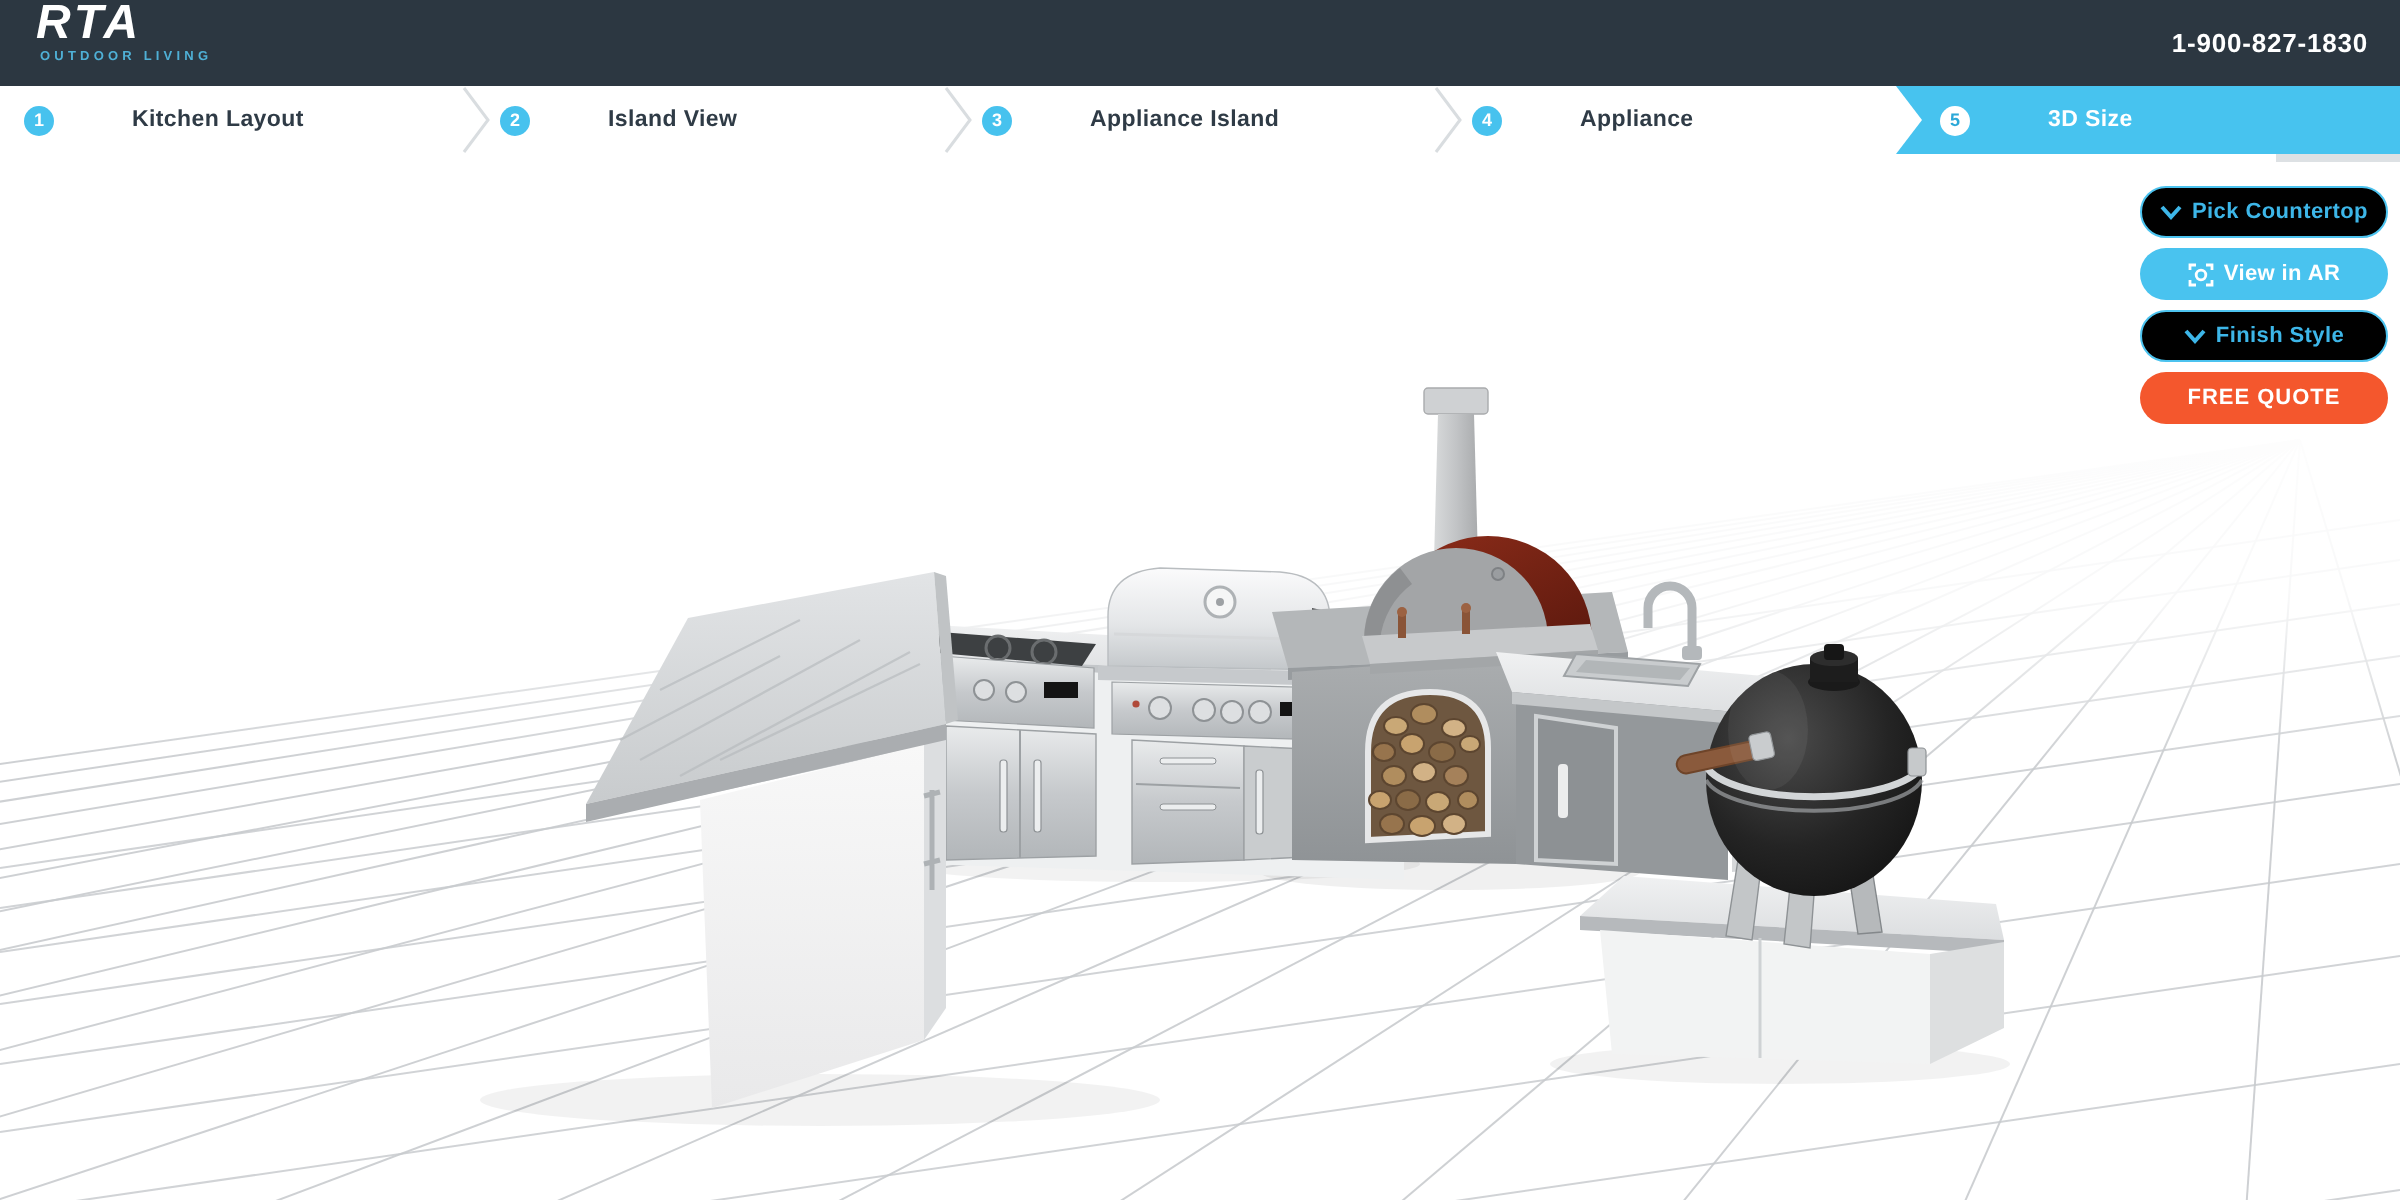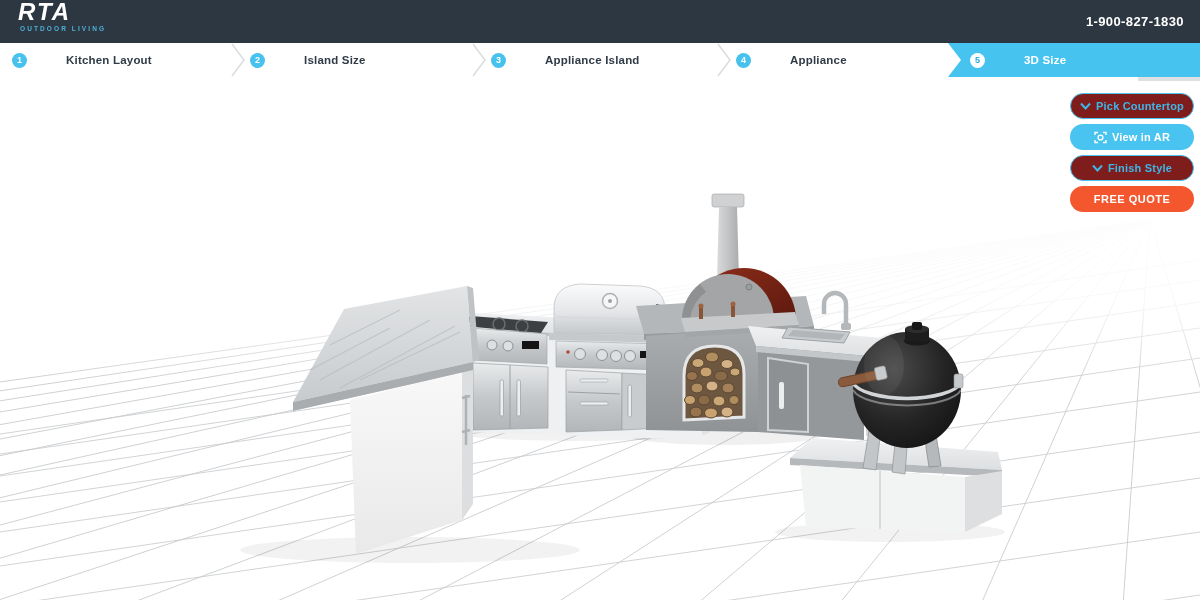--- a/index.html
+++ b/index.html
@@ -30,21 +30,21 @@
   .border-end-strip { position:absolute; right:0; top:77px; width:62px; height:4px; background:#dde1e4; z-index:5; }
 
   
   .viewport { position:absolute; left:0; top:80px; width:1200px; height:520px; background:#ffffff; cursor:grab; }
   .viewport svg { display:block; }
 
   
   .btn-stack { position:absolute; top:93px; right:6px; width:124px; display:flex; flex-direction:column; gap:5px; z-index:10; }
   .pill { height:26px; border-radius:14px; display:flex; align-items:center; justify-content:center; gap:5px;
           font-size:11px; font-weight:700; letter-spacing:.2px; cursor:pointer; border:none; font-family:"Liberation Sans",sans-serif; }
-  .pill.outline { background:#7f1d1d; border:1.5px solid #4cc3ef; color:#3db6e8; }
+  .pill.outline { background:#000000; border:1.5px solid #4cc3ef; color:#3db6e8; }
   .pill.solid-blue { background:#49c3ef; color:#ffffff; }
   .pill.solid-orange { background:#f4572d; color:#ffffff; letter-spacing:.5px; }
   .pill svg { flex:0 0 auto; }
 </style>
 </head>
 <body>
 
 <div class="app">
 
   <div class="header">
@@ -60,21 +60,21 @@
       <span class="num">1</span>
       <span class="lbl">Kitchen Layout</span>
       <span class="sep">
         <svg width="16" height="34">
             <polyline points="2,1 14,17 2,33" stroke="#d9dde0" stroke-width="1.5" fill="#ffffff"></polyline>
           </svg>
       </span>
     </div>
     <div class="step s2">
       <span class="num">2</span>
-      <span class="lbl">Island Size</span>
+      <span class="lbl">Island View</span>
       <span class="sep">
         <svg width="16" height="34">
             <polyline points="2,1 14,17 2,33" stroke="#d9dde0" stroke-width="1.5" fill="#ffffff"></polyline>
           </svg>
       </span>
     </div>
     <div class="step s3">
       <span class="num">3</span>
       <span class="lbl">Appliance Island</span>
       <span class="sep">

